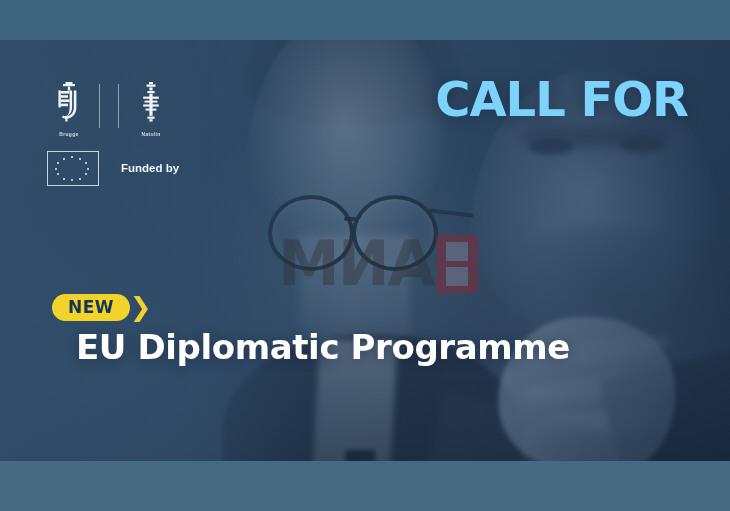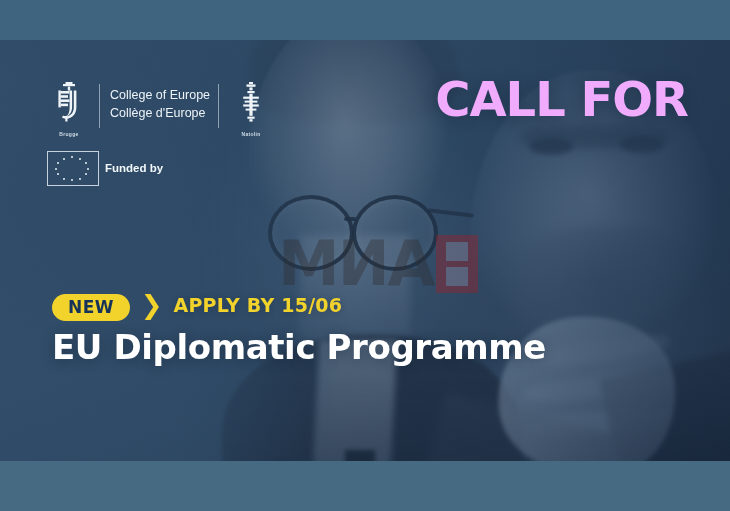--- a/index.html
+++ b/index.html
@@ -293,51 +293,51 @@
     border: 1px solid rgba(226,236,244,.85);
     flex: none;
   }
   .eu-flag .star {
     position: absolute;
     width: 2px; height: 2px;
     background: #e9f1f7;
     border-radius: 50%;
   }
   .eu-text {
-    margin-left: 6px;
+    margin-left: 22px;
     color: #f2f7fa;
     font-size: 11.5px;
     font-weight: 700;
     line-height: 1.38;
     white-space: nowrap;
   }
 
   
   .headline {
     position: absolute;
     right: 42px; top: 76px;
     z-index: 14;
     text-align: right;
-    color: #f0abfc;
+    color: #7dd3fc;
     font-family: "DejaVu Sans", sans-serif;
     font-weight: 700;
     font-size: 48px;
     line-height: .96;
     letter-spacing: -1px;
     text-shadow: 0 2px 14px rgba(20,36,56,.40);
   }
   .headline .l2 { letter-spacing: -1.5px; }
 
   
   .eyebrow {
     position: absolute;
     left: 52px; top: 294px;
     z-index: 14;
     display: flex;
-    gap: 11px;
+    align-items: center;
   }
   .pill {
     background: #f2d32b;
     color: #16335a;
     font-weight: 700;
     font-size: 17px;
     letter-spacing: .4px;
     padding: 4px 16px 5px;
     border-radius: 999px;
     line-height: 1.08;
@@ -366,21 +366,21 @@
     left: 52px; top: 328px;
     z-index: 14;
     color: #ffffff;
     font-family: "DejaVu Sans", sans-serif;
     font-weight: 700;
     font-size: 34px;
     line-height: 1.16;
     letter-spacing: -.4px;
     text-shadow: 0 2px 12px rgba(18,34,54,.45);
   }
-  .prog-title .ln { display: block; }
+  .prog-title .ln { display: block; margin-left: 24px; }
 </style>
 </head>
 <body>
 
 <div id="poster">
 
   <div class="band top"></div>
   <div class="band bottom"></div>
 
   <div class="photo-stage">
@@ -440,24 +440,20 @@
             <rect x="6.5" y="21.6" width="7.5" height="2.6"></rect>
             <rect x="4.4" y="8.4" width="2.4" height="17"></rect>
             <path d="M15.6 8.6h2.5v16.2c0 4.9-2.1 7.8-5.1 9.6 3.9-1 6.8-3.9 6.8-9.2V8.6h2.6v16.6c0 6.9-4.2 10.6-8.9 11.6v2.6h-2.2v-2.6c-1.3-.3-2.4-.7-3.4-1.3l1.2-1.9c2.6 1.4 6.5.4 6.5-8.4V8.6z"></path>
           </g>
         </svg>
         <span class="caption">Brugge</span>
       </div>
 
       <div class="rule"></div>
 
-      <div class="coe-names">
-        <div>College of Europe</div>
-        <div>Collège d'Europe</div>
-      </div>
 
       <div class="rule"></div>
 
       <div class="crest-col">
         <svg width="26" height="46" viewBox="0 0 26 46">
           <g fill="#eef4f8">
             <rect x="11" y="0" width="4" height="2"></rect>
             <rect x="8.5" y="2.4" width="9" height="2.4"></rect>
             <rect x="11.4" y="5.4" width="3.2" height="3"></rect>
             <rect x="9.4" y="9" width="7.2" height="2.2"></rect>
@@ -495,20 +491,19 @@
     </div>
   </div>
 
   <div class="headline">
     <div class="l1">CALL FOR</div>
   </div>
 
   <div class="eyebrow">
     <span class="pill">NEW</span>
     <span class="chev">❯</span>
-    <span class="apply">APPLY BY 15/06</span>
   </div>
 
   <div class="prog-title">
     <span class="ln">EU Diplomatic Programme</span>
   </div>
 
 </div>
 
 </body></html>

